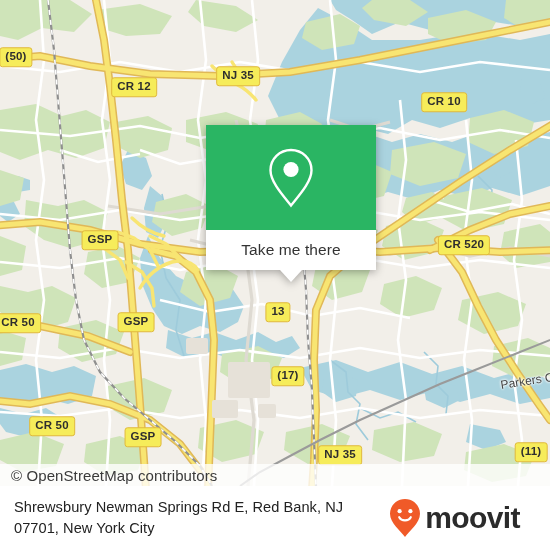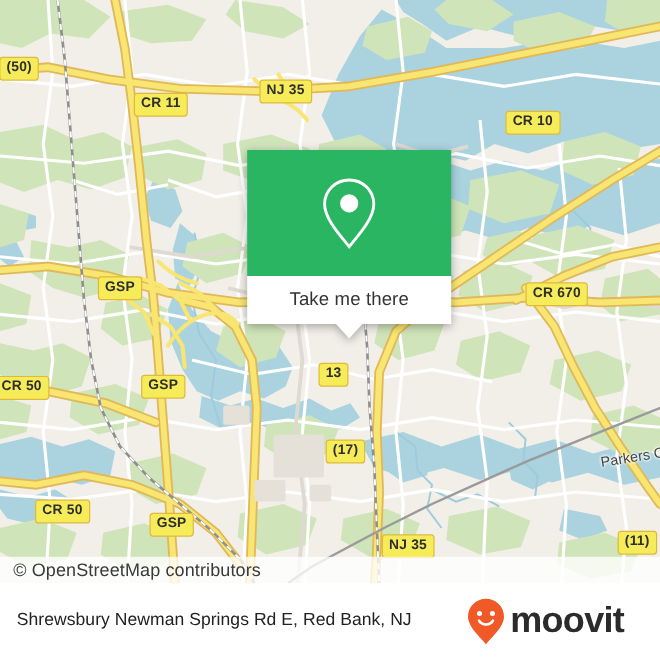--- a/index.html
+++ b/index.html
@@ -345,25 +345,25 @@
 
       <g fill="#e6e1d8">
         <rect x="228" y="362" width="42" height="36" rx="2"></rect>
         <rect x="212" y="400" width="26" height="18" rx="2"></rect>
         <rect x="186" y="338" width="22" height="16" rx="2"></rect>
         <rect x="258" y="404" width="18" height="14" rx="2"></rect>
       </g>
     </svg>
 
     <div class="shield" style="left:16px;  top:57px;">(50)</div>
-    <div class="shield" style="left:134px; top:87px;">CR 11</div>
+    <div class="shield" style="left:134px; top:87px;">CR 12</div>
     <div class="shield" style="left:238px; top:76px;">NJ 35</div>
     <div class="shield" style="left:444px; top:102px;">CR 10</div>
     <div class="shield" style="left:100px; top:240px;">GSP</div>
-    <div class="shield" style="left:464px; top:245px;">CR 670</div>
+    <div class="shield" style="left:464px; top:245px;">CR 520</div>
     <div class="shield" style="left:278px; top:312px;">13</div>
     <div class="shield" style="left:136px; top:322px;">GSP</div>
     <div class="shield" style="left:18px;  top:323px;">CR 50</div>
     <div class="shield" style="left:288px; top:376px;">(17)</div>
     <div class="shield" style="left:52px;  top:426px;">CR 50</div>
     <div class="shield" style="left:143px; top:437px;">GSP</div>
     <div class="shield" style="left:340px; top:455px;">NJ 35</div>
     <div class="shield" style="left:531px; top:452px;">(11)</div>
 
     <div class="place-label" style="left:527px; top:381px;">Parkers C</div>
@@ -383,20 +383,21 @@
     </div>
 
     <div id="attribution">
       <span>© OpenStreetMap contributors</span>
     </div>
   </div>
 
   <div id="footer">
     <div id="footer-address">
       <span>Shrewsbury Newman Springs Rd E, Red Bank, NJ</span><br>
+      <span>07701, New York City</span>
     </div>
     <div id="footer-logo">
       <svg width="32" height="40" viewBox="0 0 32 40">
         <path d="M16 1 C7.7 1 1 7.6 1 15.8 C1 25 12 33.5 16 39 C20 33.5 31 25 31 15.8
                  C31 7.6 24.3 1 16 1 Z" fill="#f05a28"></path>
         <circle cx="10.6" cy="13.2" r="2.1" fill="#ffffff"></circle>
         <circle cx="21.4" cy="13.2" r="2.1" fill="#ffffff"></circle>
         <path d="M10.2 19.2 C12.4 23.4 19.6 23.4 21.8 19.2" fill="none" stroke="#ffffff" stroke-width="2.1" stroke-linecap="round"></path>
       </svg>
       <span id="moovit-word">moovit</span>

